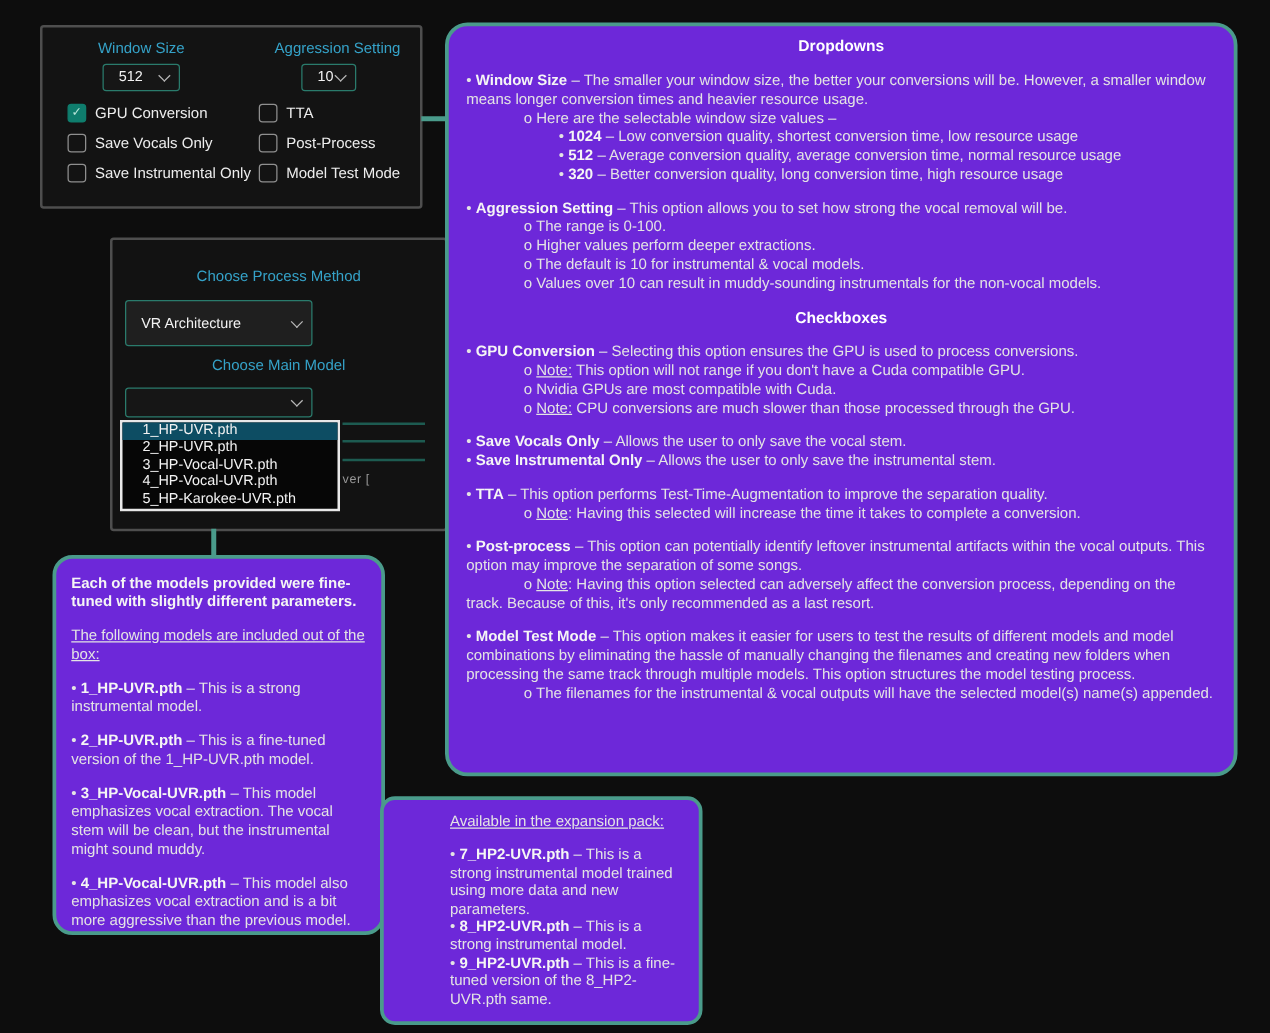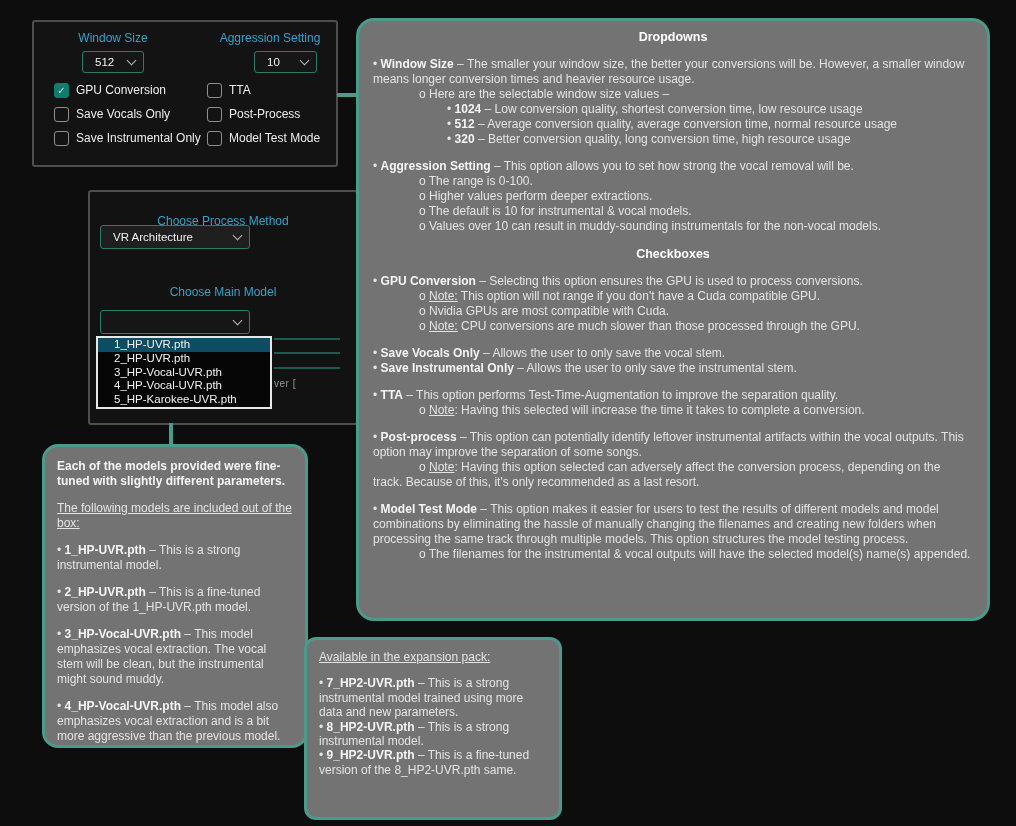--- a/index.html
+++ b/index.html
@@ -1,21 +1,21 @@
 <!DOCTYPE html>
 <html><head>
 <meta charset="utf-8">
 <style>
   html,body{margin:0;padding:0;background:#0d0d0d;}
   #canvas{position:relative;width:1016px;height:826px;background:#0d0d0d;overflow:hidden;
           font-family:"Liberation Sans",sans-serif;color:#e4e4e4;}
 
   
   .grey-panel{position:absolute;background:#131313;border:2px solid #4e4e4e;border-radius:3px;box-sizing:border-box;}
-  .teal-panel{position:absolute;background:#737373;border:3px solid #4a9b8b;border-radius:16px;box-sizing:border-box;overflow:hidden;}
+  .teal-panel{position:absolute;background:#6d28d9;border:3px solid #4a9b8b;border-radius:16px;box-sizing:border-box;overflow:hidden;}
 
   
   #settings-panel{left:32px;top:20px;width:306px;height:147px;}
   .cyan-label{position:absolute;color:#35a2c8;font-size:12px;text-align:center;}
   .dd{position:absolute;display:flex;align-items:center;justify-content:space-between;
       background:#161616;border:1px solid #2a7b6c;border-radius:3px;box-sizing:border-box;
       color:#f2f2f2;font-size:11.5px;padding:0 8px 0 12px;}
   .chev{display:inline-block;width:6px;height:6px;border-right:1.5px solid #b9b9b9;
         border-bottom:1.5px solid #b9b9b9;transform:rotate(45deg);margin-top:-3px;flex:none;}
   .cb-row{position:absolute;display:flex;align-items:center;height:16px;}
@@ -44,36 +44,36 @@
   .doc-p .b{font-weight:bold;color:#f5f5f5;}
   .doc-p .u{text-decoration:underline;}
   .indent1{text-indent:46px;}
   .indent2{text-indent:74px;}
   .gap{height:12px;}
 
   #docs-panel{left:356px;top:18px;width:634px;height:603px;border-radius:18px;}
   #models-note-panel{left:42px;top:444px;width:266px;height:304px;}
   #models-note-panel .doc-content{padding:12px 12px;}
   #expansion-panel{left:304px;top:637px;width:258px;height:183px;border-radius:12px;}
-  #expansion-panel .doc-content{padding:10px 12px;line-height:14.4px;}
+  #expansion-panel .doc-content{padding:10px 12px;line-height:14.4px;margin-left:41px;}
 </style>
 </head>
 <body>
 
 <div id="canvas">
 
   <div id="settings-panel" class="grey-panel">
     <div class="cyan-label" style="left:9px;top:9px;width:140px;">Window Size</div>
     <div class="cyan-label" style="left:166px;top:9px;width:140px;">Aggression Setting</div>
 
     <div class="dd" style="left:48px;top:29px;width:62px;height:22px;">
       <span>512</span>
       <span class="chev"></span>
     </div>
-    <div class="dd" style="left:220px;top:29px;width:63px;height:22px;">
+    <div class="dd" style="left:207px;top:29px;width:44px;height:22px;">
       <span>10</span>
       <span class="chev"></span>
     </div>
 
     <div id="checkbox-col1">
         <div class="cb-row" style="left: 20px; top: 60px;">
           <span class="cb-box checked">✓</span>
           <span class="cb-label">GPU Conversion</span>
         </div>
         <div class="cb-row" style="left: 20px; top: 84px;">
@@ -96,21 +96,21 @@
         </div>
         <div class="cb-row" style="left: 173px; top: 108px;">
           <span class="cb-box"></span>
           <span class="cb-label">Model Test Mode</span>
         </div>
       </div>
   </div>
 
   <div id="model-panel" class="grey-panel">
     <div class="cyan-label" style="left:0;top:10px;width:100%;margin-top:12px;">Choose Process Method</div>
-    <div class="dd" style="left:10px;top:33px;width:150px;height:24px;background:#1f1f1f;text-align:center;">
+    <div class="dd" style="left:10px;top:48px;width:150px;height:37px;background:#1f1f1f;text-align:center;">
       <span>VR Architecture</span>
       <span class="chev"></span>
     </div>
 
     <div class="cyan-label" style="left:0;top:93px;width:100%;">Choose Main Model</div>
     <div class="dd" style="left:10px;top:118px;width:150px;height:24px;">
       <span></span>
       <span class="chev"></span>
     </div>
 

